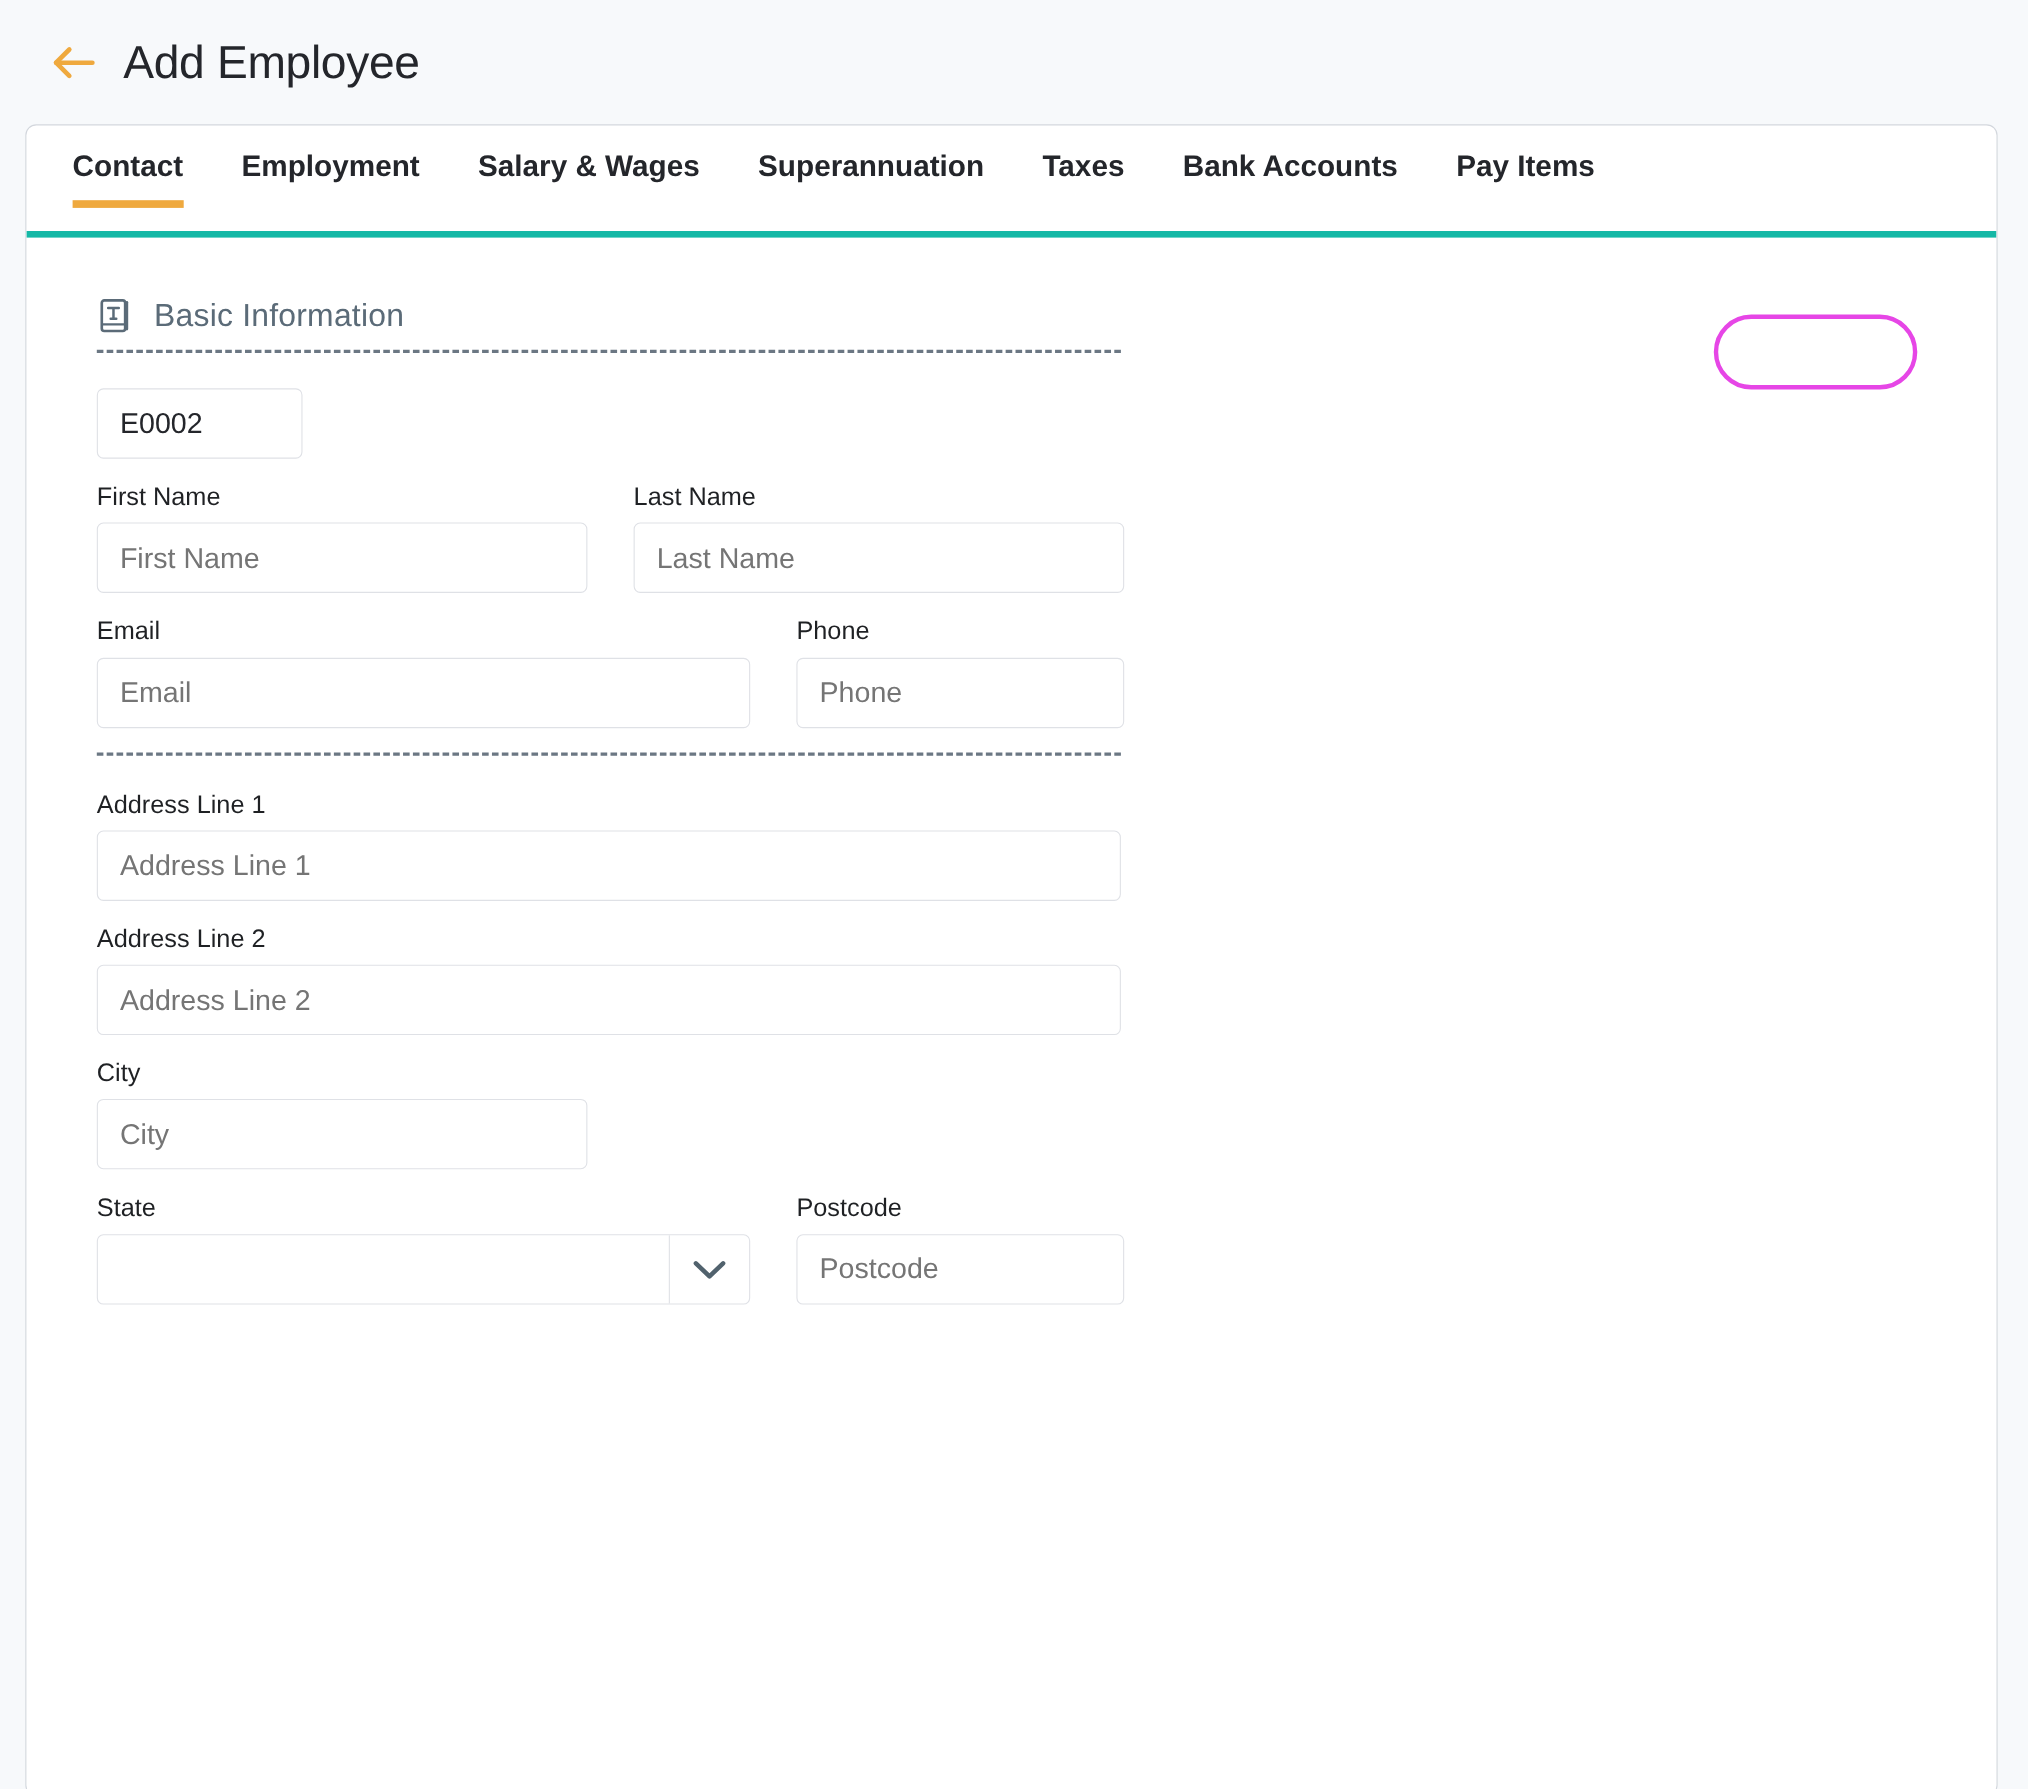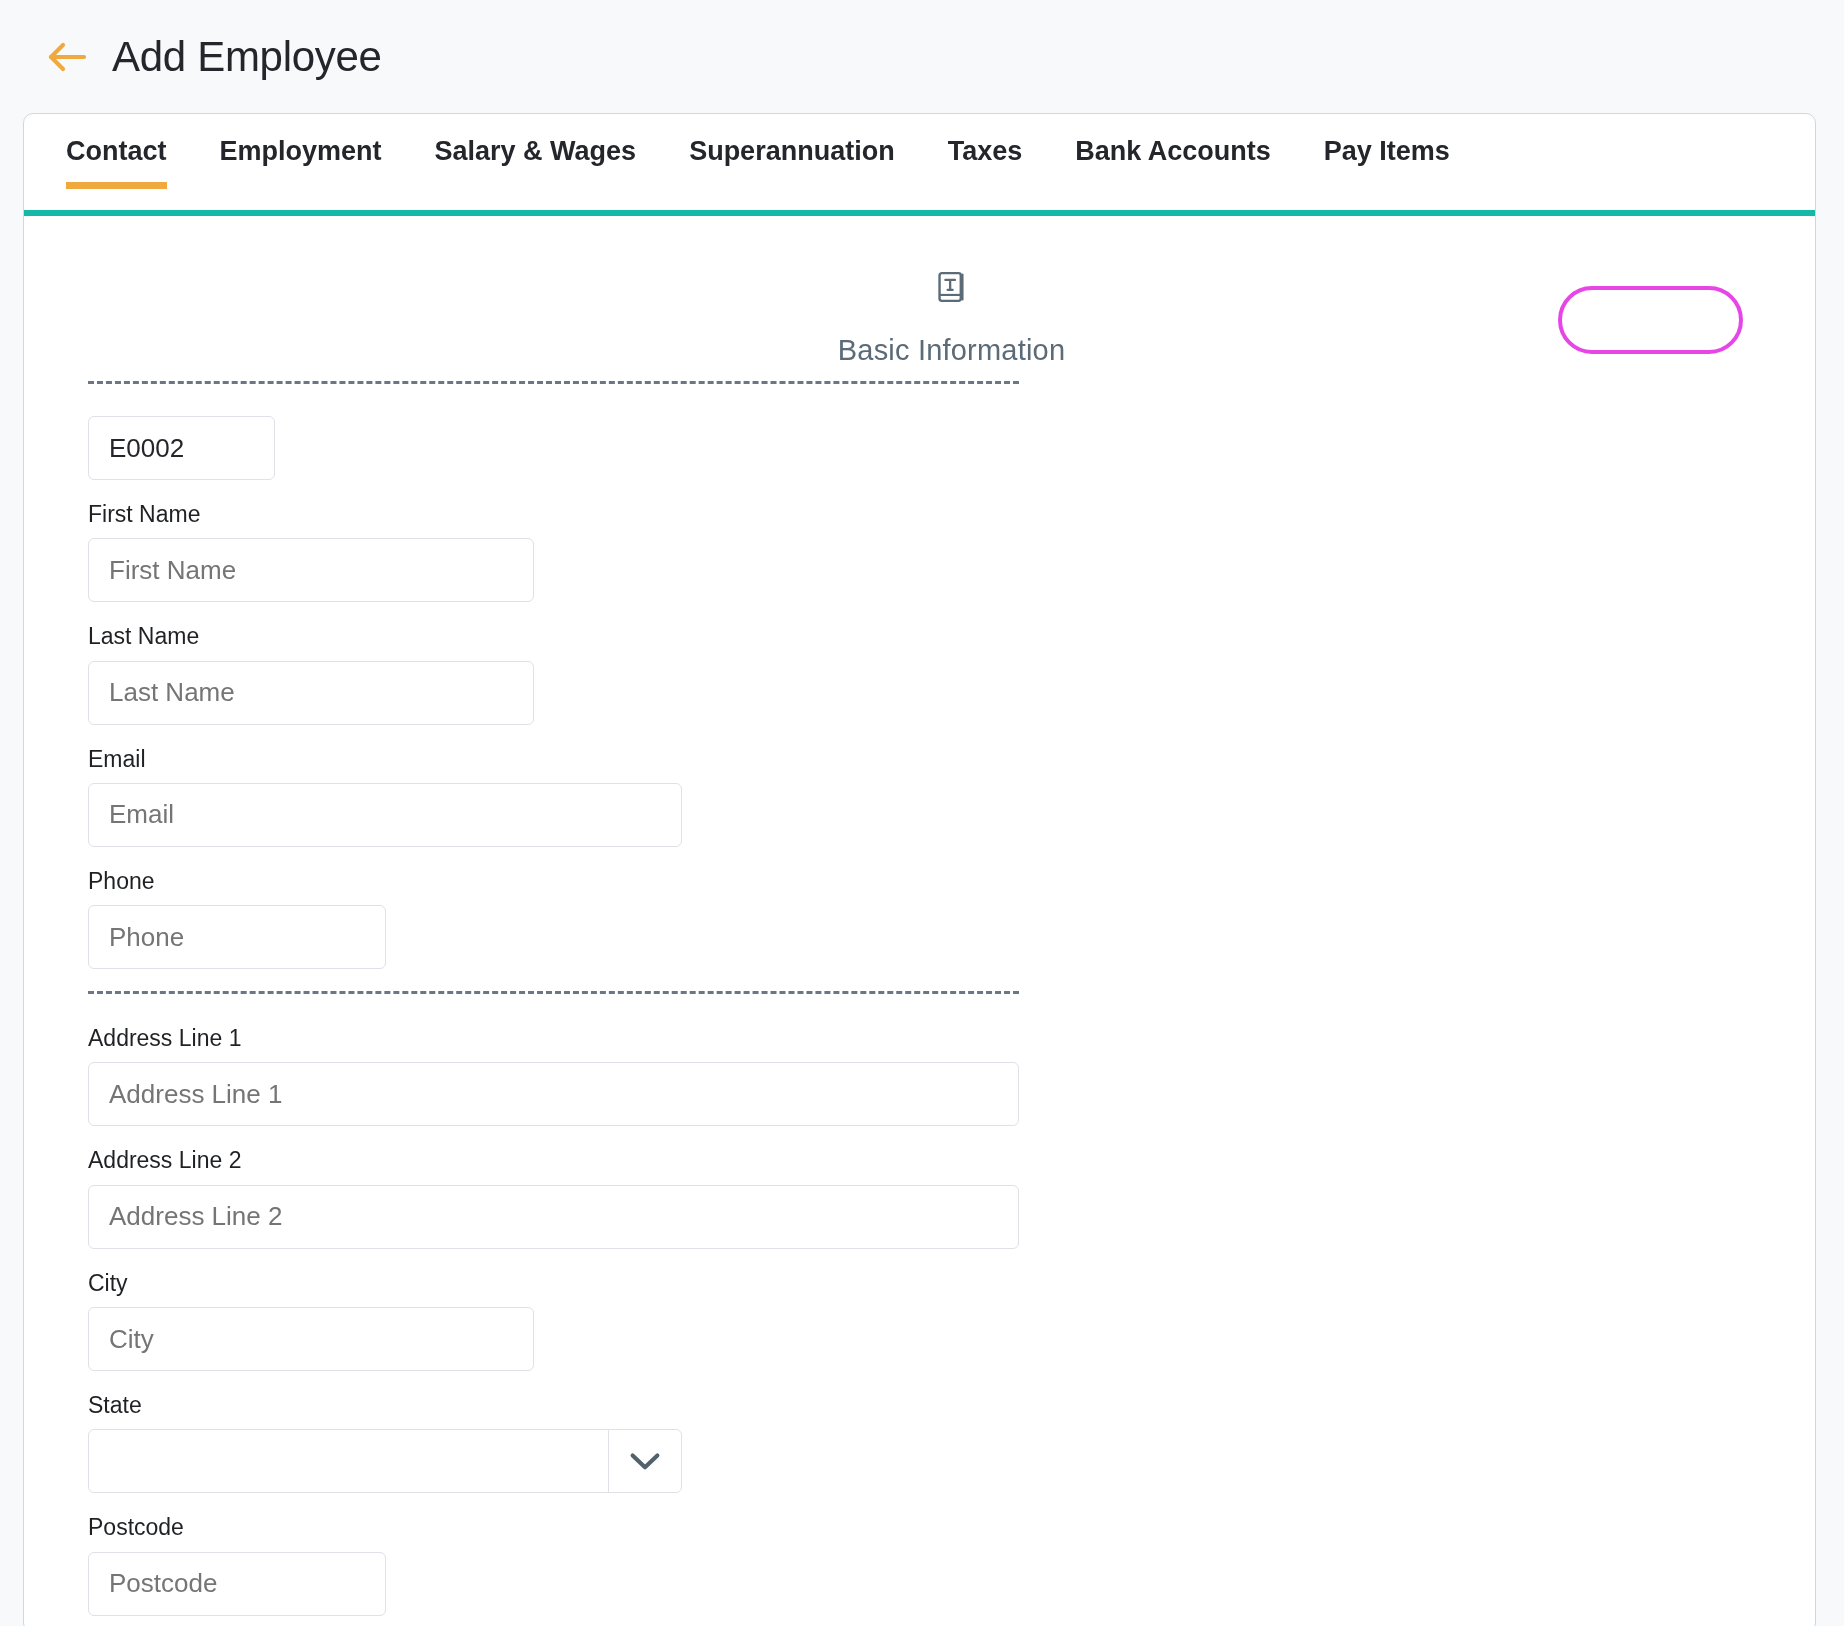--- a/index.html
+++ b/index.html
@@ -106,23 +106,22 @@
   }
 
   
   .form-body {
     padding: 54px 0 0 64px;
     box-sizing: border-box;
   }
   .section-head {
     display: flex;
     align-items: center;
-    gap: 30px;
+    gap: 18px;
     margin-bottom: 14px;
-    flex-direction: column;
   }
   .section-icon {
     width: 34px;
     height: 34px;
     flex: 0 0 auto;
     display: block;
   }
   .section-title {
     font-size: 29px;
     color: #5b6b78;
@@ -132,21 +131,20 @@
   .section-divider {
     width: 931px;
     height: 0;
     border-top: 3px dashed #6b7783;
     margin-bottom: 32px;
   }
 
   .field-row {
     display: flex;
     align-items: flex-start;
-    flex-direction: column;
   }
   .field {
     margin-bottom: 22px;
   }
   .field-label {
     font-size: 23px;
     color: #1f2124;
     margin-bottom: 11px;
     display: block;
     line-height: 1.1;

